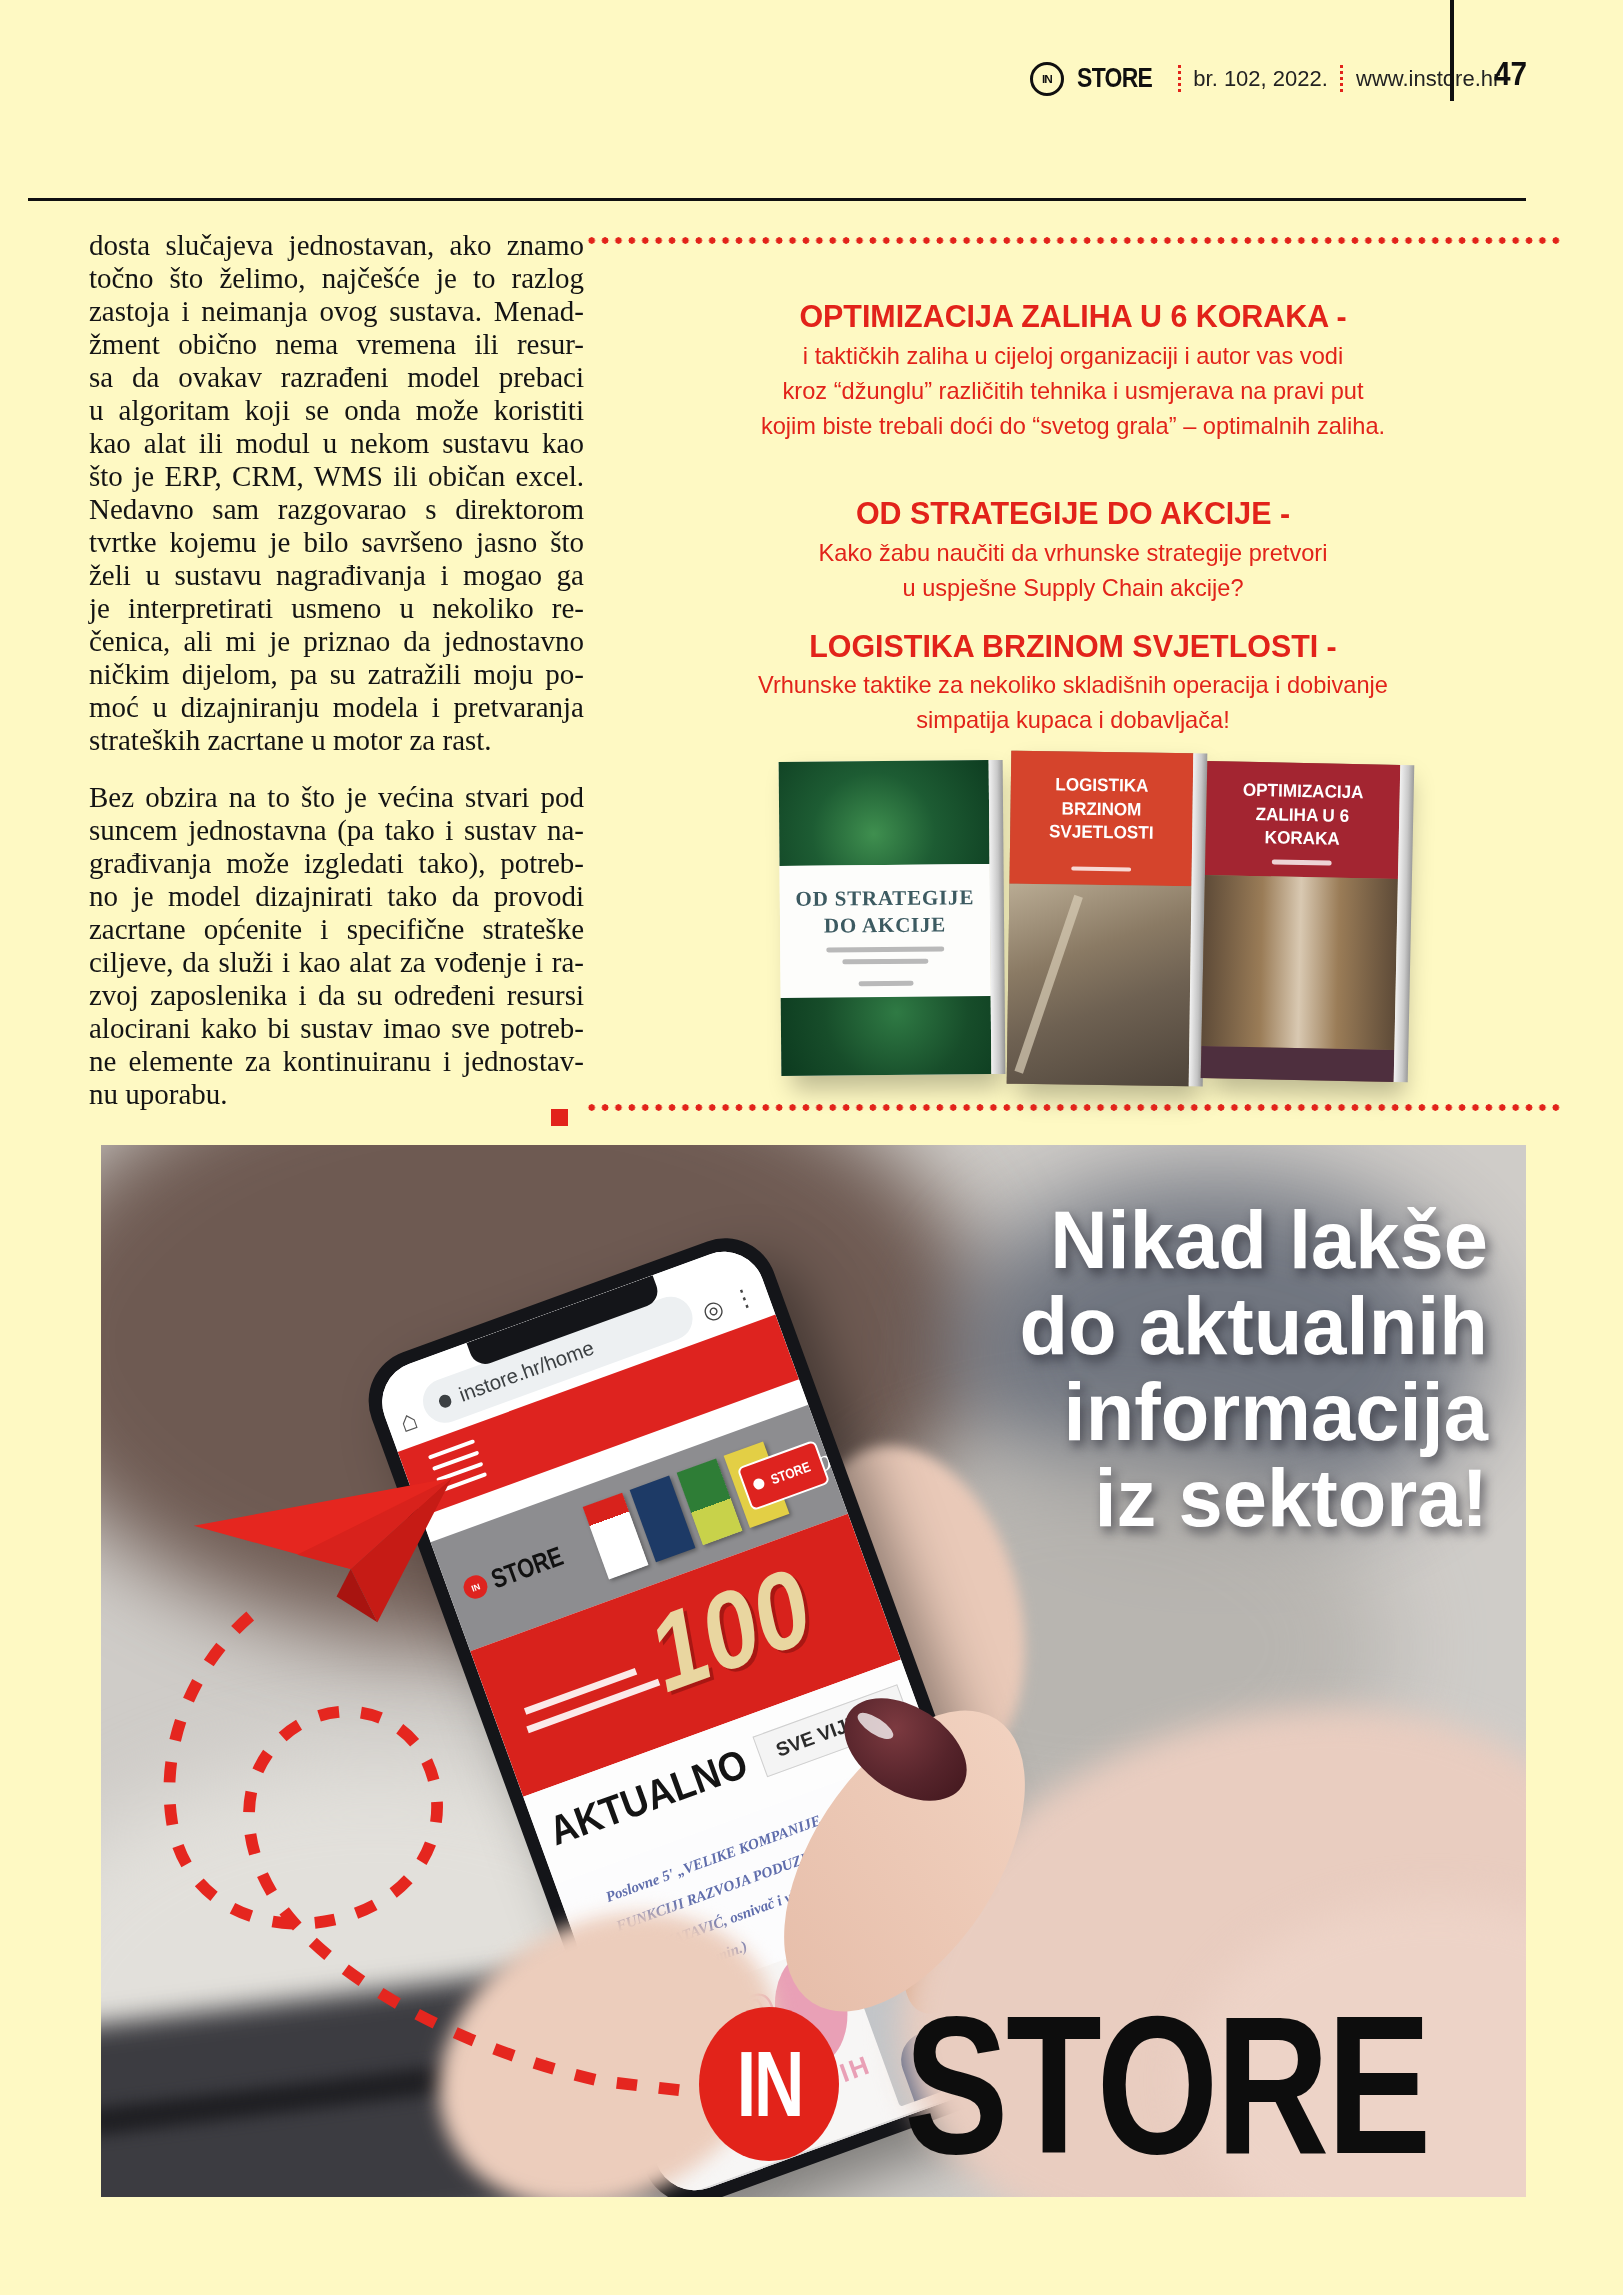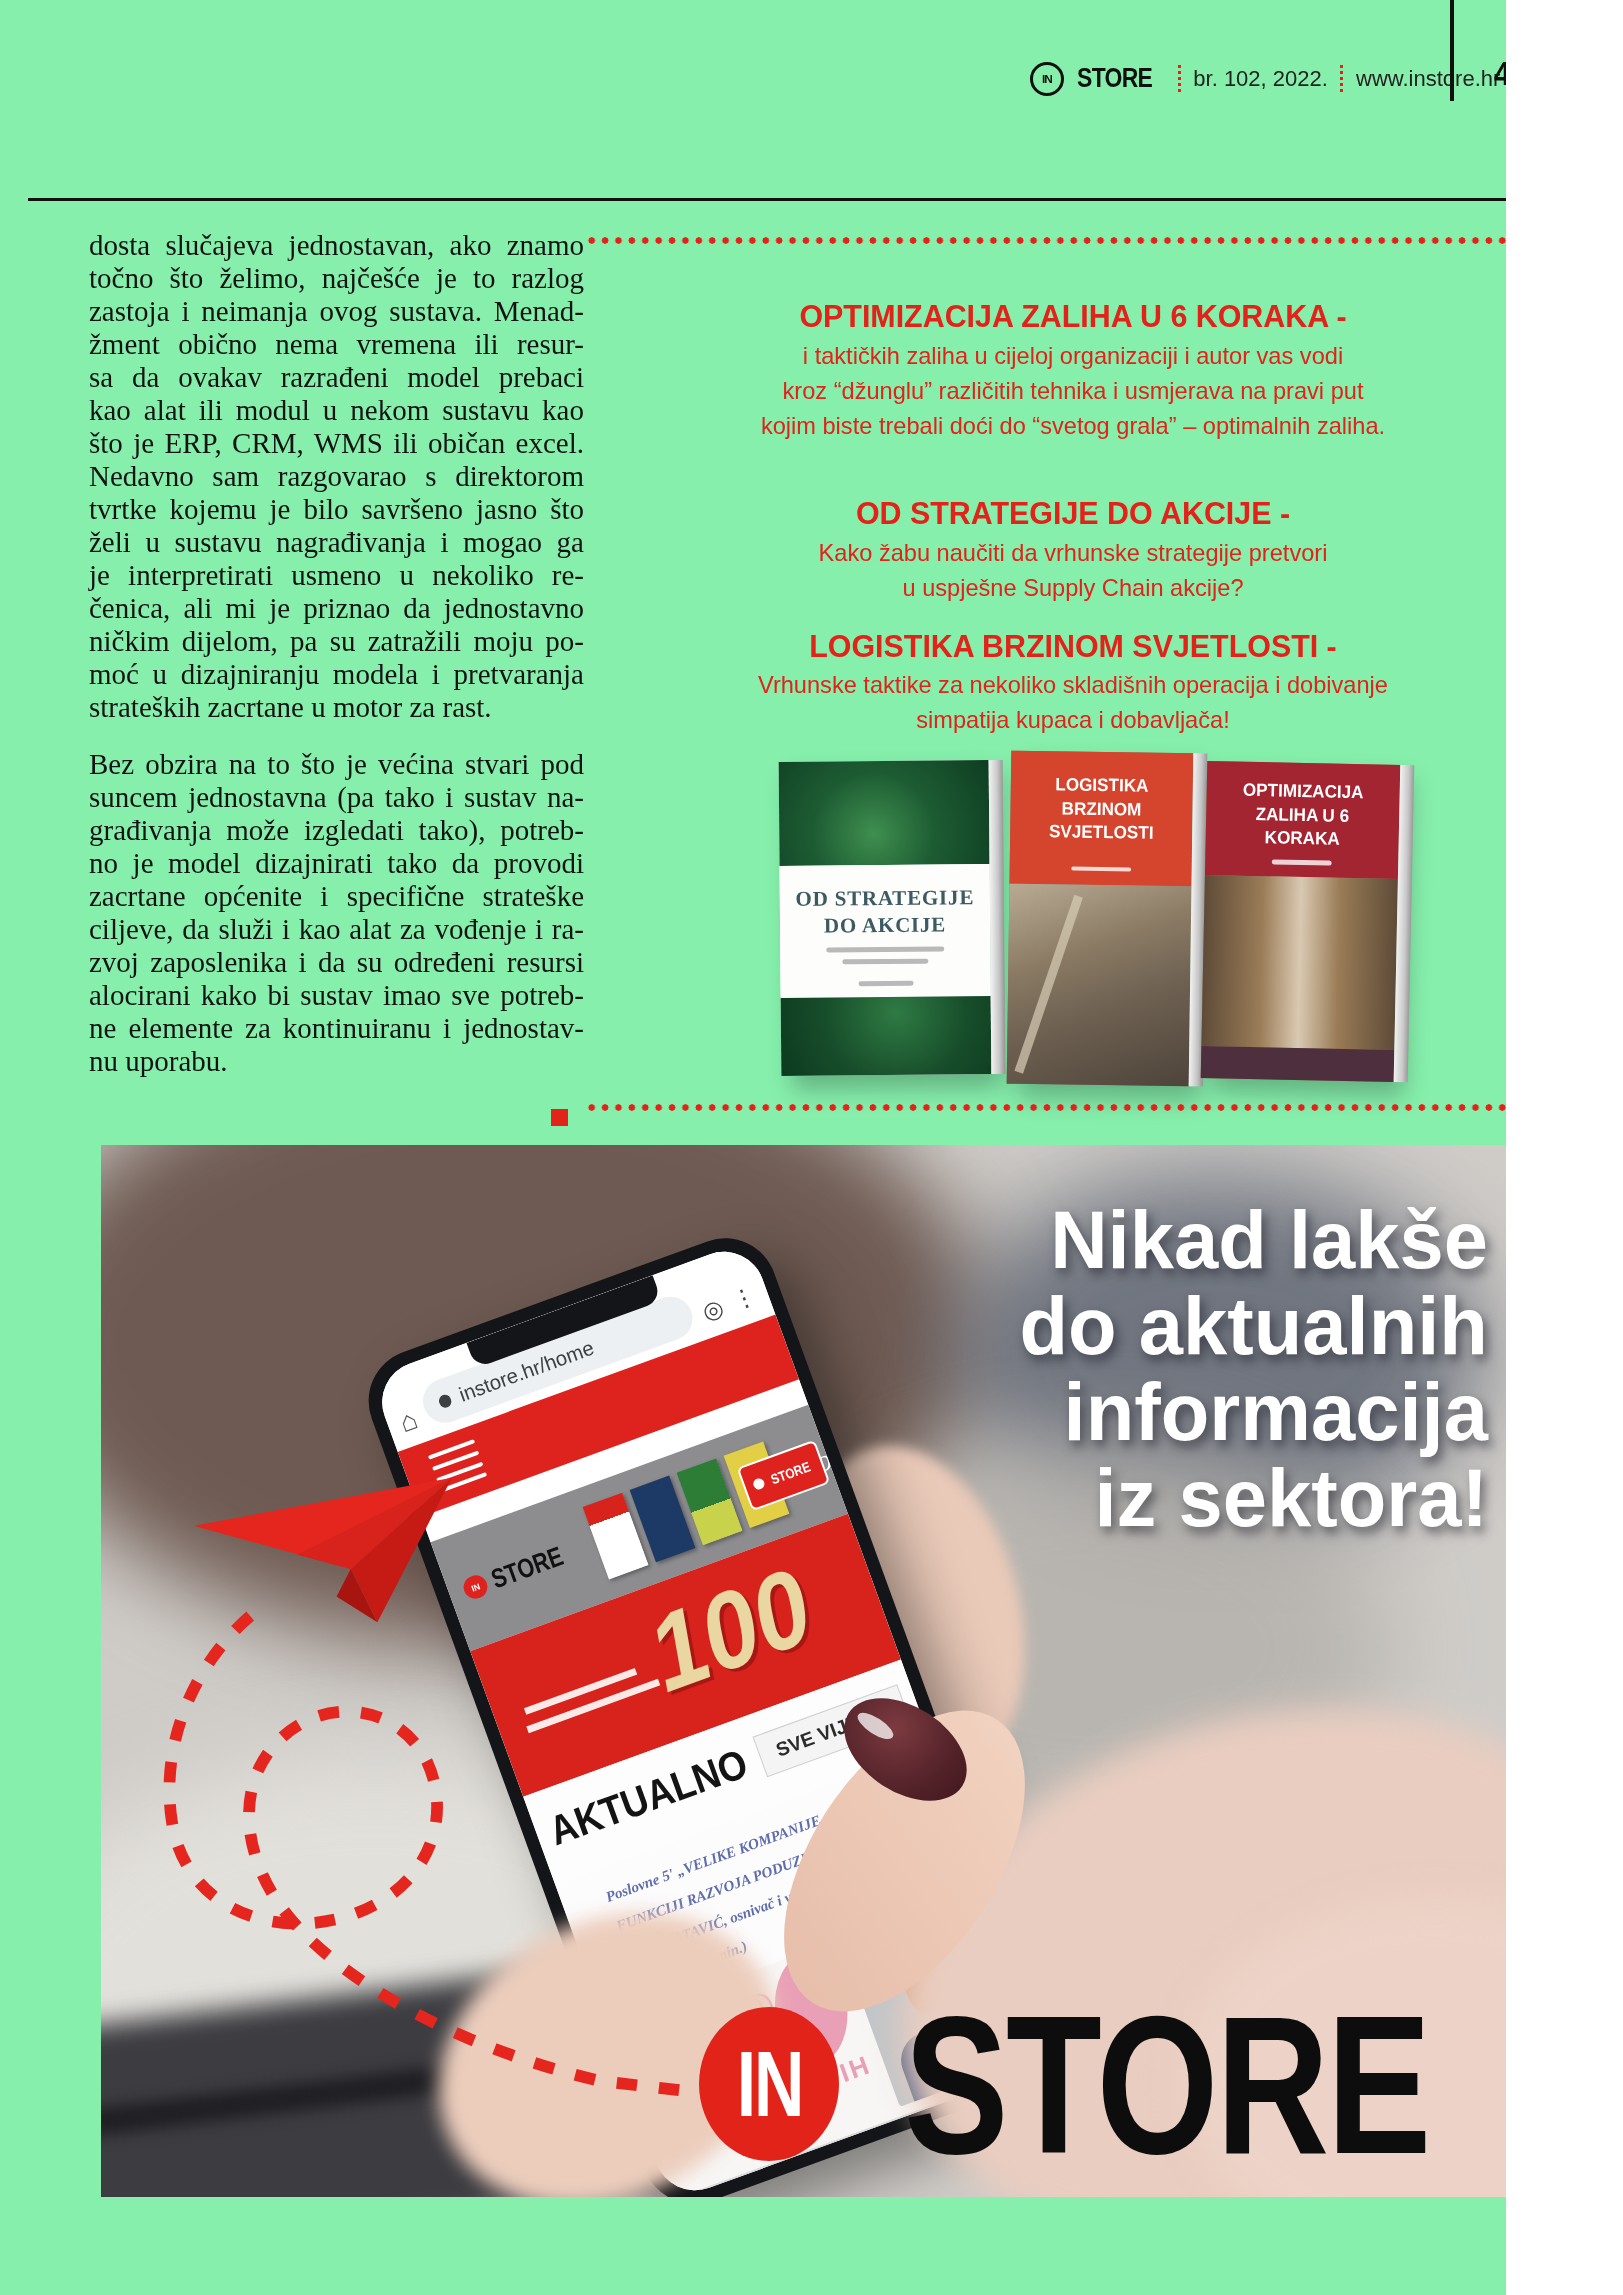--- a/index.html
+++ b/index.html
@@ -1,16 +1,16 @@
 <!DOCTYPE html>
 <html style="font-size:12.6px"><head>
 <meta charset="utf-8">
 <style>
   html,body{margin:0;padding:0;background:#fff;}
-  .page{position:relative;width:1506px;height:2295px;background:#86efac;overflow:hidden;
+  .page{position:relative;width:1623px;height:2295px;background:#fef9c3;overflow:hidden;
         font-family:"Liberation Sans",sans-serif;}
   
   .hdr{position:absolute;left:1030px;top:61px;height:35px;display:flex;align-items:center;gap:12.6px;}
   .hdr-logo{width:28px;height:28px;border:3.1px solid #101010;border-radius:50%;display:flex;
             align-items:center;justify-content:center;font-weight:900;font-size:11.8px;letter-spacing:-0.8px;color:#101010;}
   .hdr-brand{font-size:27px;font-weight:900;letter-spacing:-0.8px;color:#101010;transform:scaleX(.85);transform-origin:left;}
   .hdr-sep{height:27px;border-left:3.1px dotted #e2231a;}
   .hdr-txt{font-size:22px;color:#222;}
   .hdr-vline{position:absolute;left:1450px;top:0;width:3.9px;height:101px;background:#101010;}
   .hdr-page{position:absolute;left:1494px;top:55px;font-size:33px;font-weight:900;color:#101010;transform:scaleX(.9);transform-origin:left;}
@@ -183,20 +183,21 @@
   <div class="hdr-page">47</div>
   <div class="hdr-rule"></div>
 
   <div class="article">
     <div class="para">
         <div class="jl">dosta slučajeva jednostavan, ako znamo</div>
         <div class="jl">točno što želimo, najčešće je to razlog</div>
         <div class="jl">zastoja i neimanja ovog sustava. Menad-</div>
         <div class="jl">žment obično nema vremena ili resur-</div>
         <div class="jl">sa da ovakav razrađeni model prebaci</div>
+        <div class="jl">u algoritam koji se onda može koristiti</div>
         <div class="jl">kao alat ili modul u nekom sustavu kao</div>
         <div class="jl">što je ERP, CRM, WMS ili običan excel.</div>
         <div class="jl">Nedavno sam razgovarao s direktorom</div>
         <div class="jl">tvrtke kojemu je bilo savršeno jasno što</div>
         <div class="jl">želi u sustavu nagrađivanja i mogao ga</div>
         <div class="jl">je interpretirati usmeno u nekoliko re-</div>
         <div class="jl">čenica, ali mi je priznao da jednostavno</div>
         <div class="jl">ničkim dijelom, pa su zatražili moju po-</div>
         <div class="jl">moć u dizajniranju modela i pretvaranja</div>
         <div class="jl">strateških zacrtane u motor za rast.</div>

